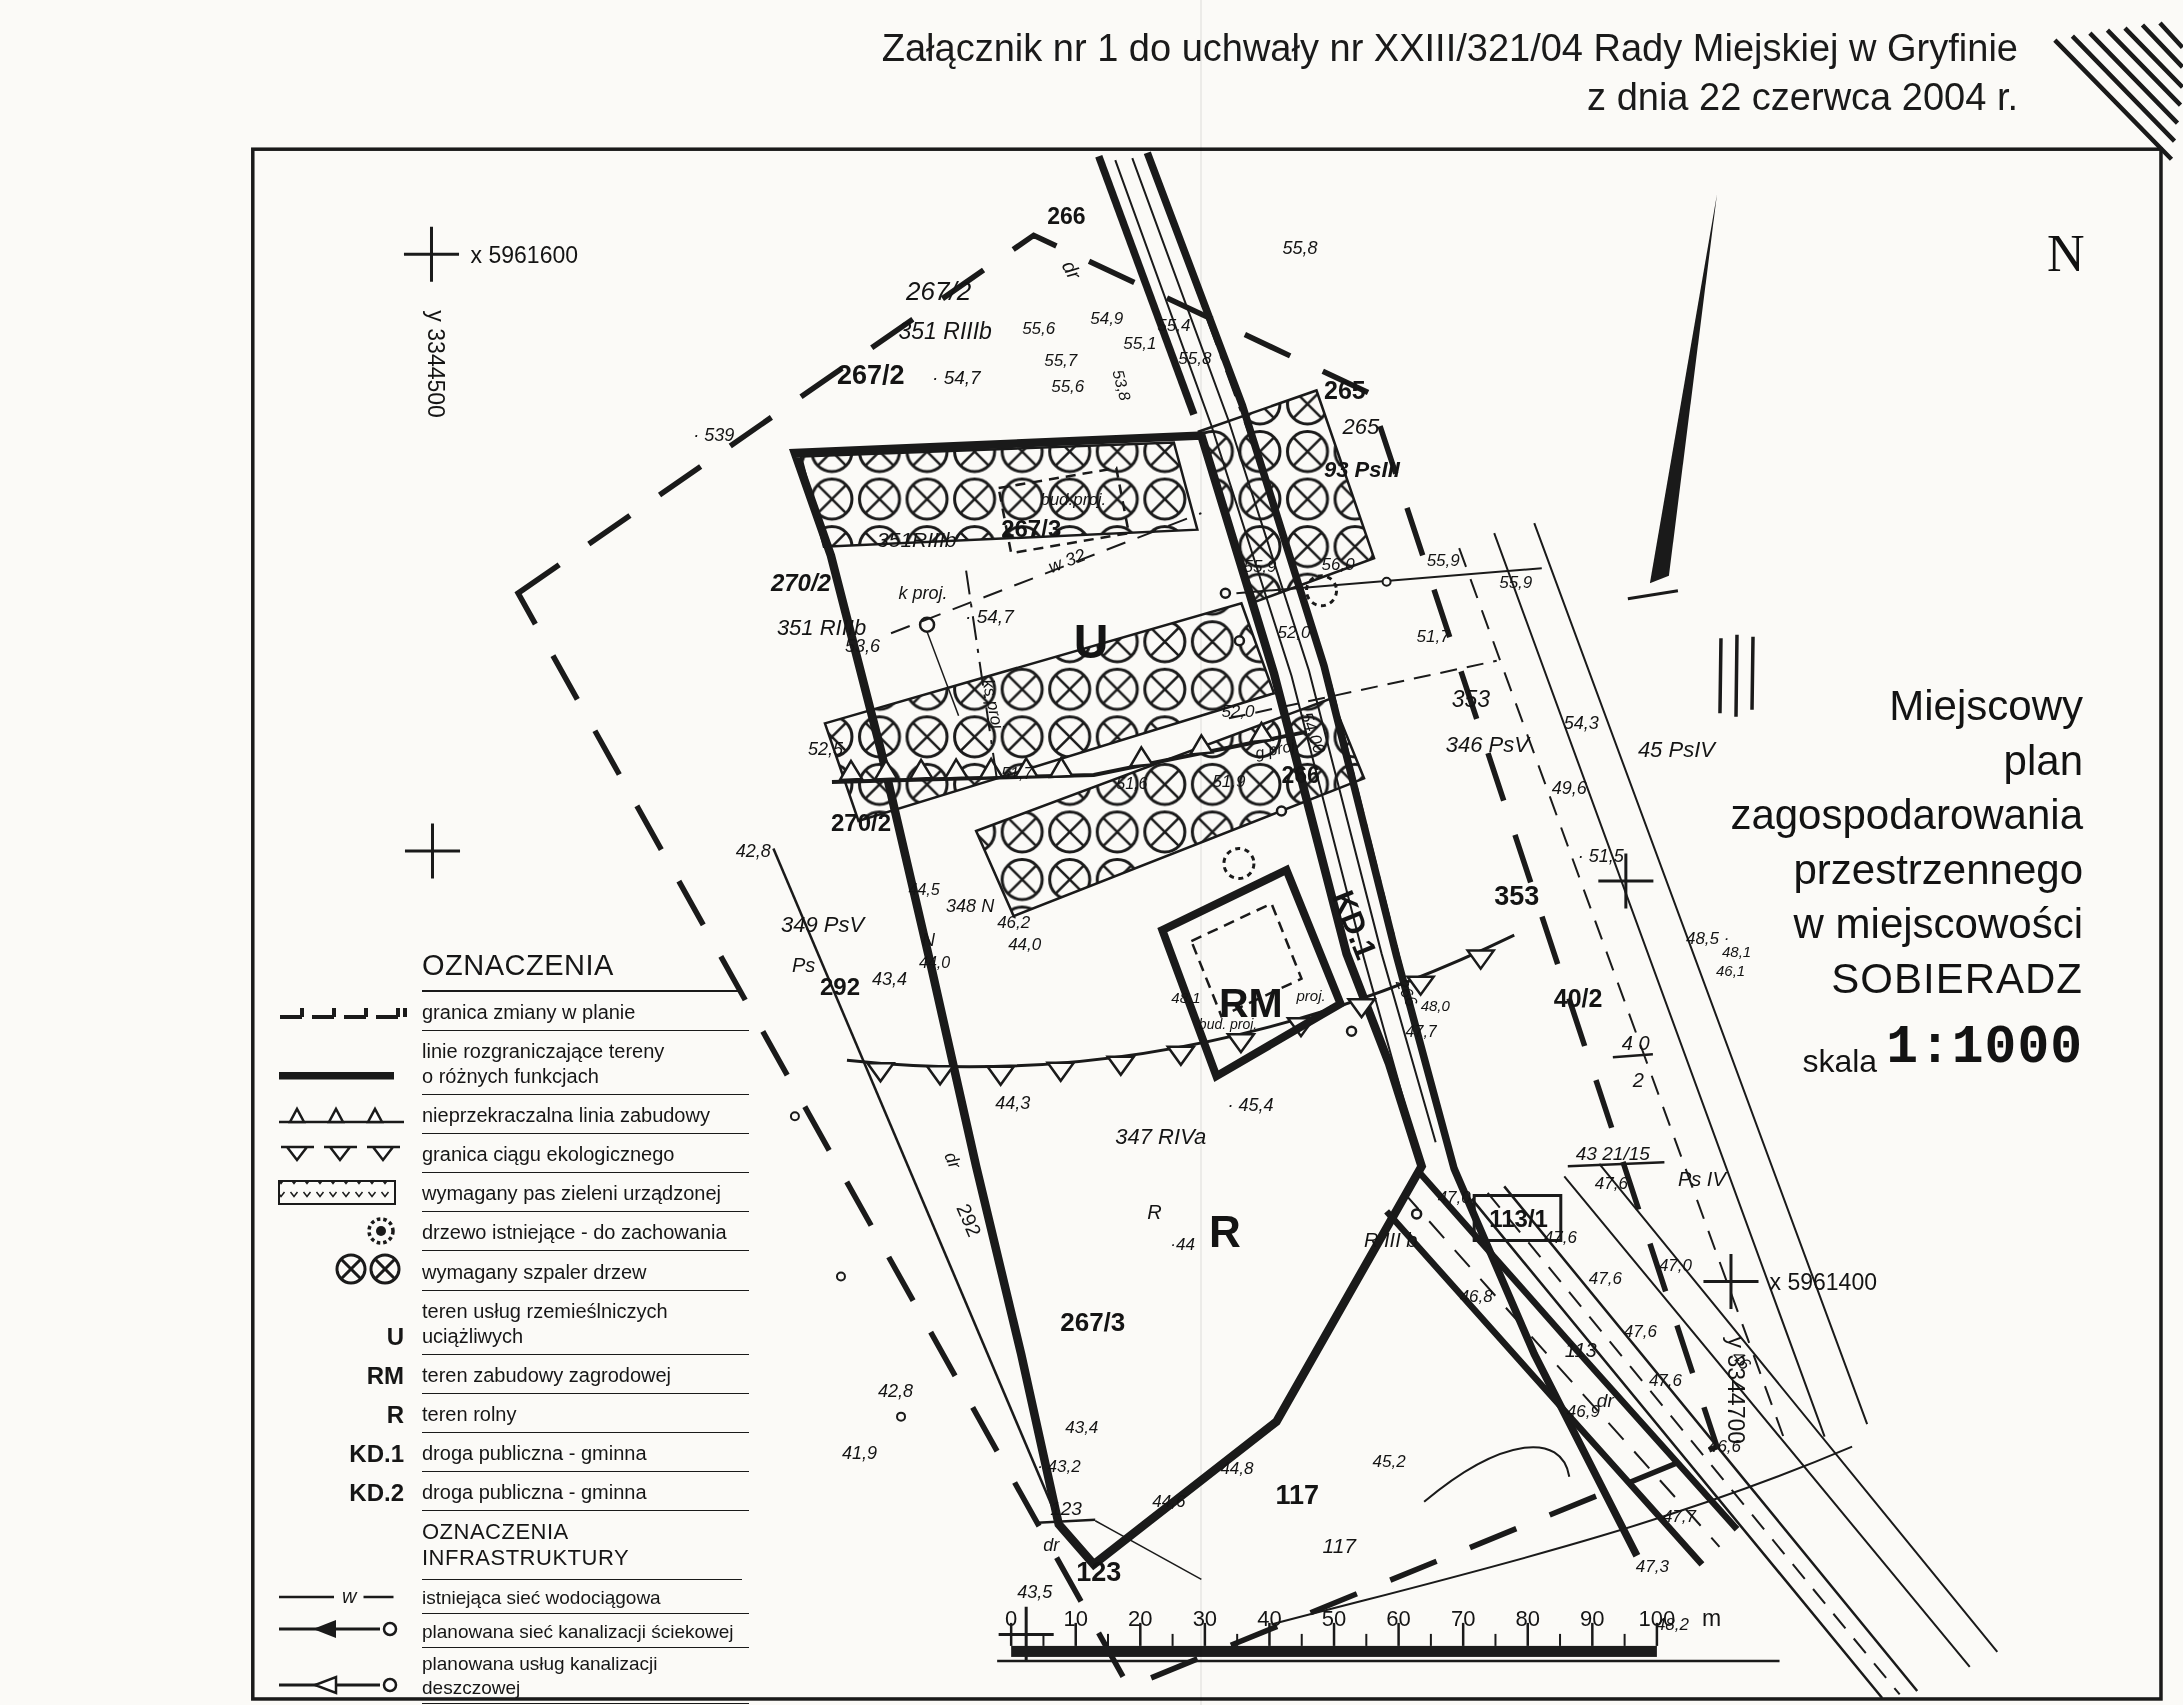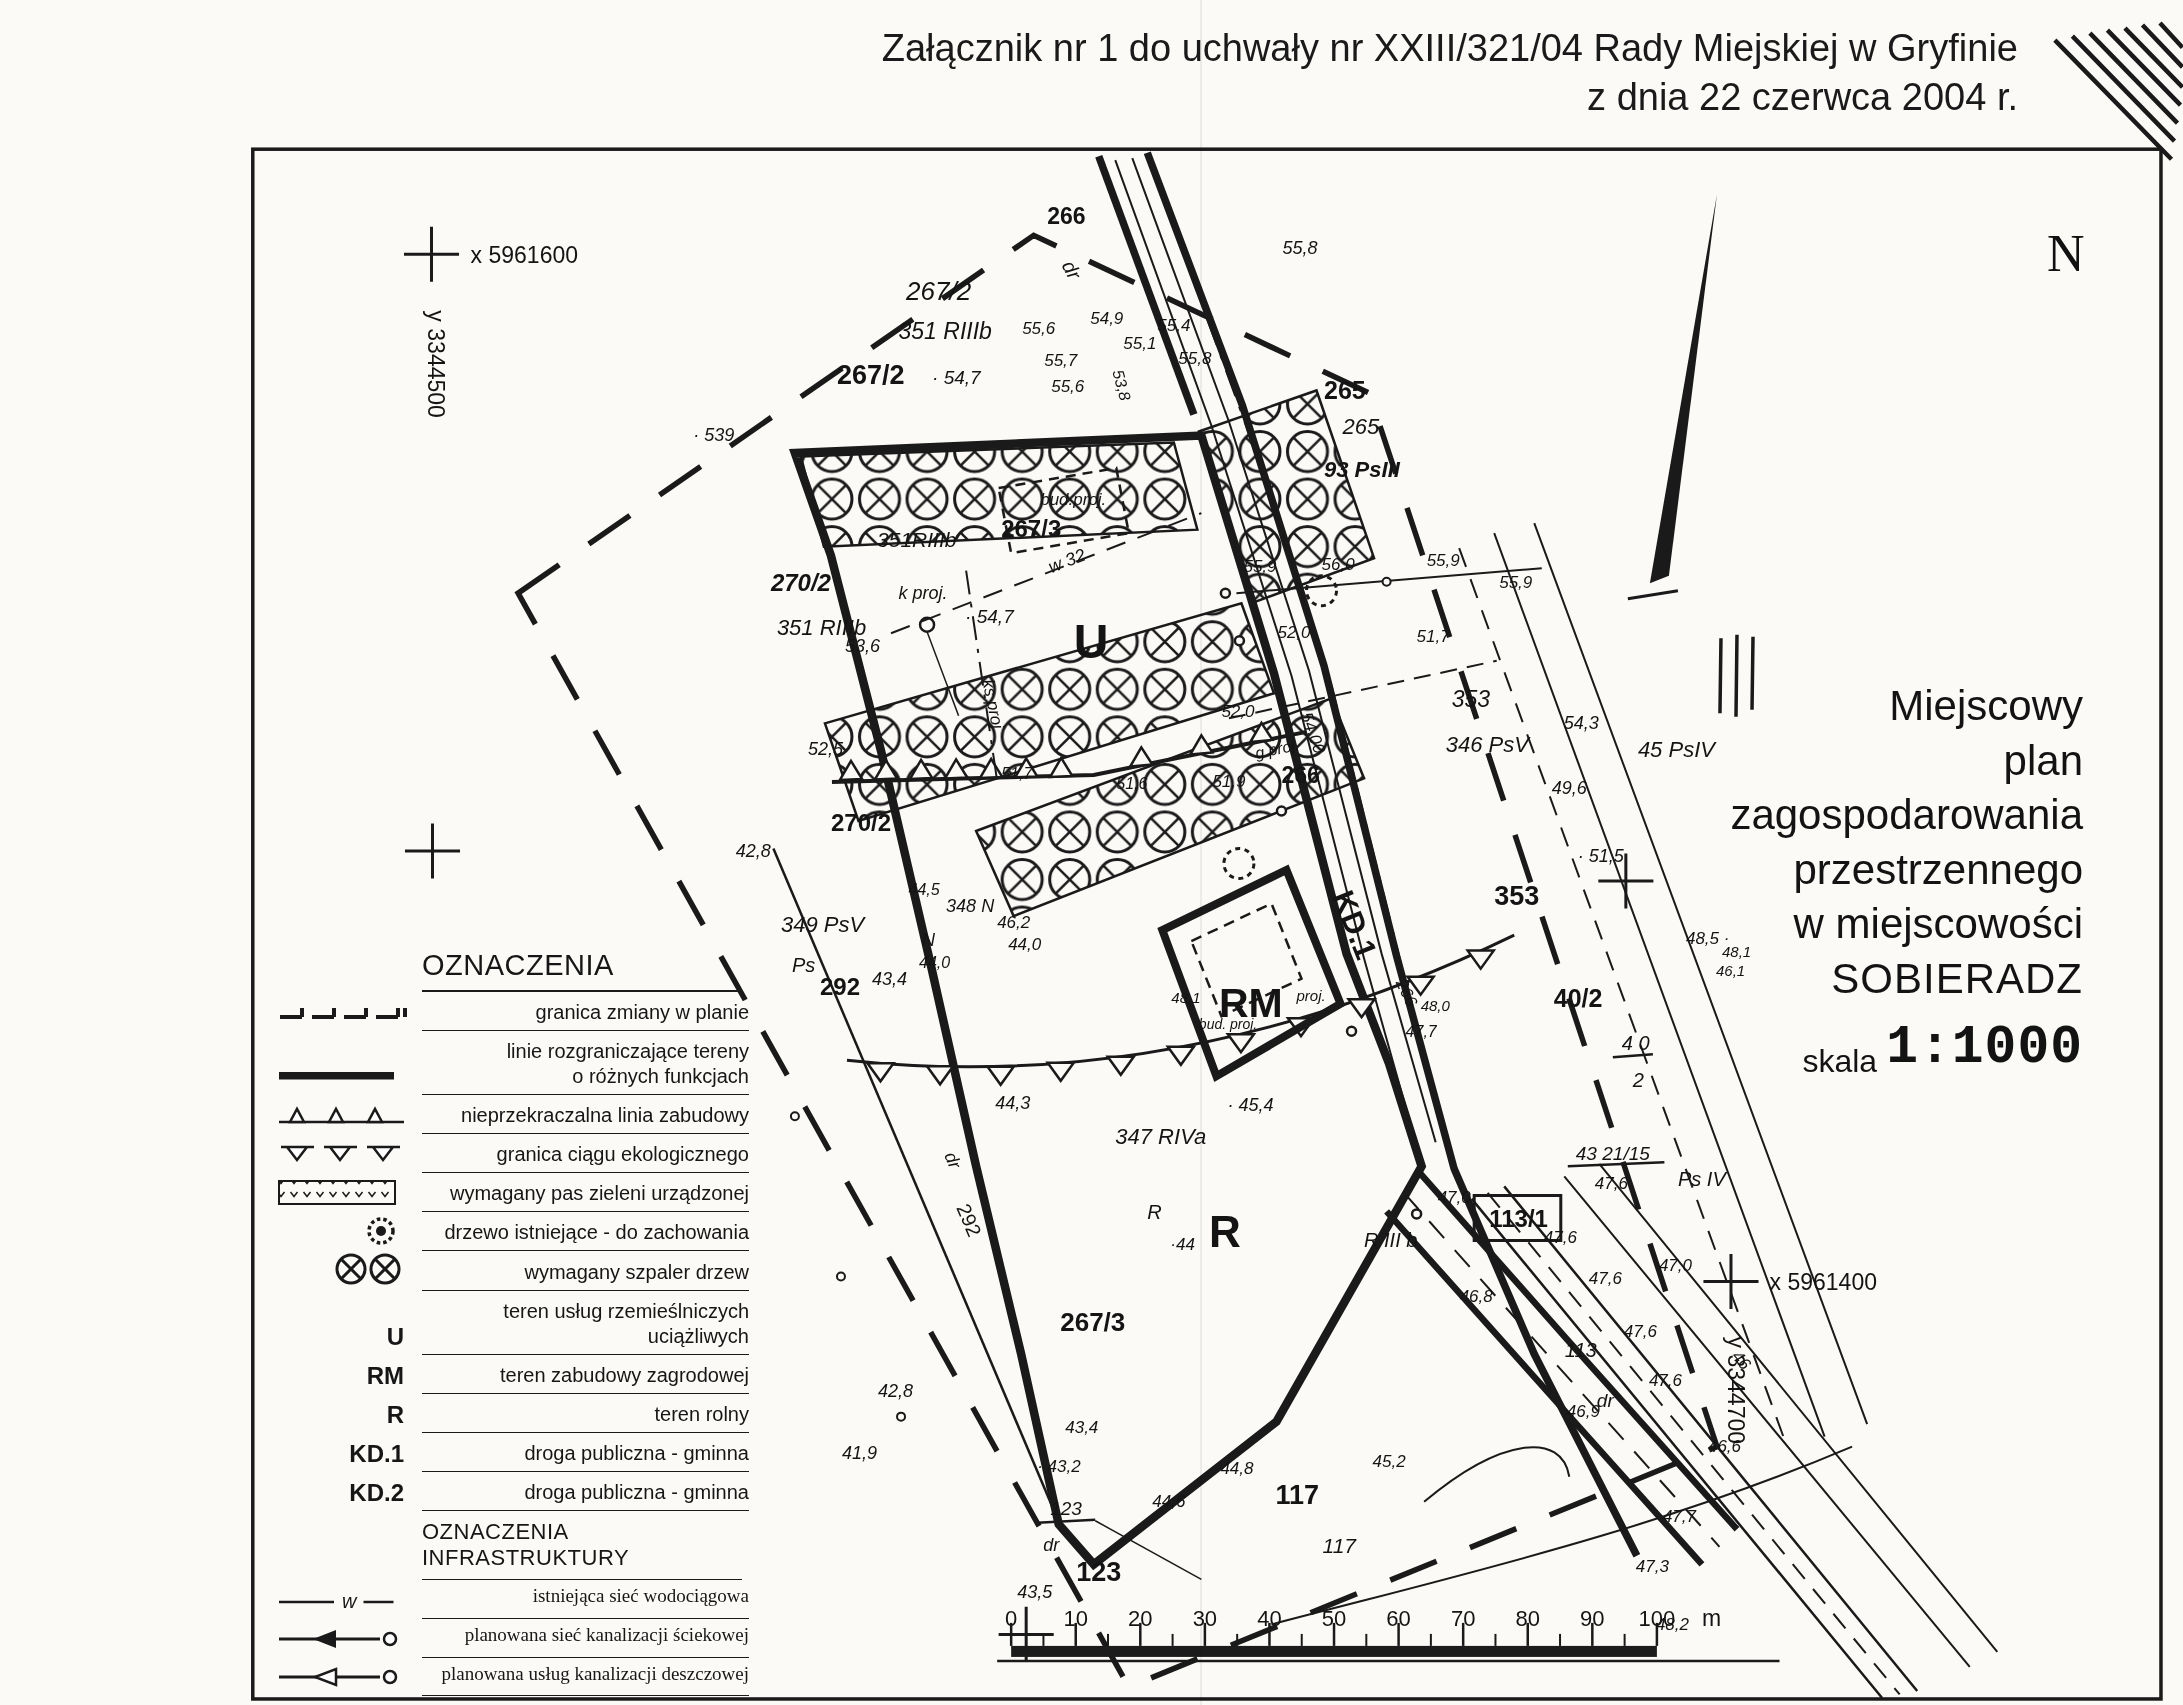--- a/index.html
+++ b/index.html
@@ -16,25 +16,25 @@
   .title-block .caps{letter-spacing:1px;}
   .skala-row{display:flex;justify-content:flex-end;align-items:flex-end;gap:9px;margin-top:7px;}
   .skala-row .skala{font-size:32px;}
   .skala-row .scaleval{font-size:53px;font-weight:700;letter-spacing:1px;font-family:Liberation Mono, monospace;}
   .legend{left:276px;top:949px;width:473px;}
   .lg-title{font-size:29px;letter-spacing:0.5px;margin-left:146px;width:320px;
             border-bottom:2px solid #1a1a1a;padding-bottom:8px;}
   .lg-row{display:flex;align-items:flex-end;}
   .lg-sym{width:146px;display:flex;align-items:center;padding-bottom:4px;}
   .lg-symtext{width:128px;text-align:right;padding-right:18px;font-weight:700;font-size:24px;padding-bottom:4px;}
-  .lg-txt{flex:1;border-bottom:1.5px solid #1a1a1a;padding:8px 0 5px 0;font-size:20px;line-height:1.25;text-align:right;}
+  .lg-txt{flex:1;border-bottom:1.5px solid #1a1a1a;padding:8px 0 5px 0;font-size:20px;line-height:1.25;}
   .legend2{left:276px;top:1519px;width:473px;}
   .lg2-title{font-size:22px;margin-left:146px;width:320px;border-bottom:1.5px solid #1a1a1a;padding-bottom:8px;letter-spacing:0.5px;}
   .lg2-row{display:flex;align-items:flex-end;}
-  .lg2-row .lg-txt{padding:4px 0 10px 0;font-size:19px;font-family:Liberation Serif, serif;}
+  .lg2-row .lg-txt{padding:4px 0 3px 0;font-size:19px;}
   .fold{position:absolute;left:1200px;top:0;width:2px;height:1705px;background:rgba(0,0,0,0.06);z-index:3;}
 </style>
 </head>
 <body>
 
 <div class="page">
 
   <svg id="map" viewBox="0 0 4361 3406">
     <defs>
       <pattern id="szpaler" width="95" height="95" patternUnits="userSpaceOnUse">

